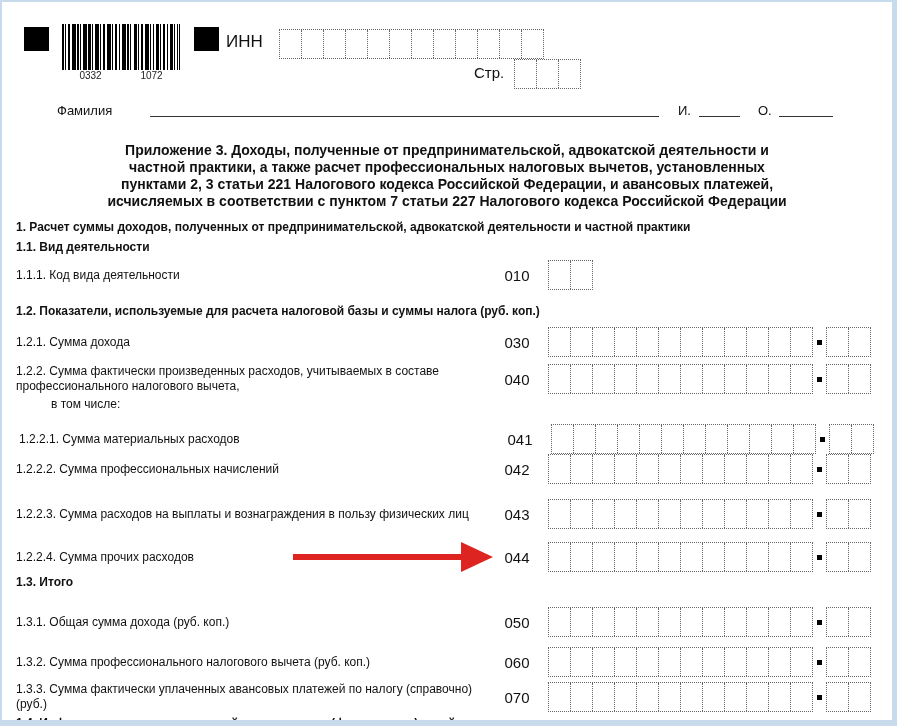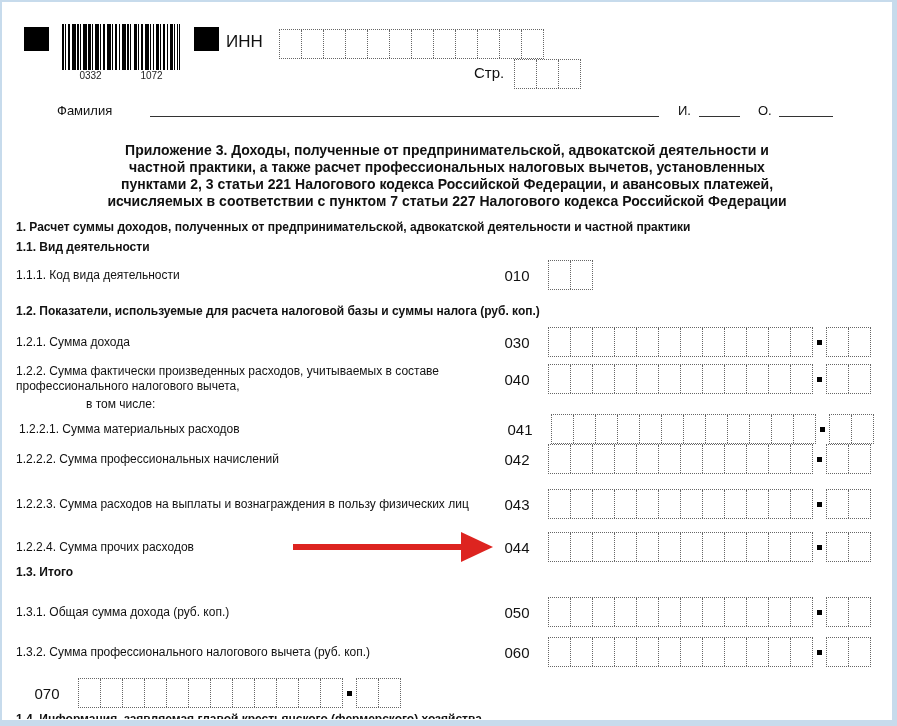--- a/index.html
+++ b/index.html
@@ -32,21 +32,21 @@
   #i-line{left:697px;width:41px;top:2px;}
   #o-label{position:absolute;left:756px;top:5px;}
   #o-line{left:777px;width:54px;top:2px;}
   
   #title{margin:16px 40px 0 40px;text-align:center;font-weight:bold;font-size:14px;line-height:17px;
          white-space:pre-line;}
   
   #form-body{margin-top:10px;}
   .fheading{padding-left:14px;font-weight:bold;font-size:12px;line-height:15px;margin-bottom:5px;}
   .fheading.mb8{margin-bottom:8px;}
-  .subnote{padding-left:84px;font-size:12px;line-height:16px;margin-bottom:2px;}
+  .subnote{padding-left:49px;font-size:12px;line-height:16px;margin-bottom:12px;}
   .frow{position:relative;display:flex;align-items:center;min-height:30px;padding-left:14px;}
   .frow-label{flex:0 0 470px;font-size:12px;line-height:15px;}
   .frow-code{flex:0 0 62px;text-align:center;font-size:15px;}
   .frow-field{display:flex;}
   .arrow-wrap{position:absolute;left:291px;top:50%;transform:translateY(-50%);width:200px;height:32px;}
   .clipped{height:7px;overflow:hidden;margin-top:4px;}
 </style>
 </head>
 <body>
 
@@ -339,21 +339,21 @@
               <div class="cell"></div>
             </div>
             <div class="dec-dot"></div>
             <div class="cellbox">
               <div class="cell"></div>
               <div class="cell"></div>
             </div>
           </div>
         </div>
       </div>
-      <div class="frow" style="margin-bottom: 11px;">
+      <div class="frow" style="margin-bottom: 5px;">
         <div class="frow-label">1.3.2. Сумма профессионального налогового вычета (руб. коп.)</div>
         <div class="frow-code">060</div>
         <div class="frow-field">
           <div class="amount">
             <div class="cellbox">
               <div class="cell"></div>
               <div class="cell"></div>
               <div class="cell"></div>
               <div class="cell"></div>
               <div class="cell"></div>
@@ -367,20 +367,21 @@
             </div>
             <div class="dec-dot"></div>
             <div class="cellbox">
               <div class="cell"></div>
               <div class="cell"></div>
             </div>
           </div>
         </div>
       </div>
       <div class="frow" style="margin-bottom: 4px;">
+        <div class="frow-label">1.3.3. Сумма фактически уплаченных авансовых платежей по налогу (справочно) (руб.)</div>
         <div class="frow-code">070</div>
         <div class="frow-field">
           <div class="amount">
             <div class="cellbox">
               <div class="cell"></div>
               <div class="cell"></div>
               <div class="cell"></div>
               <div class="cell"></div>
               <div class="cell"></div>
               <div class="cell"></div>

